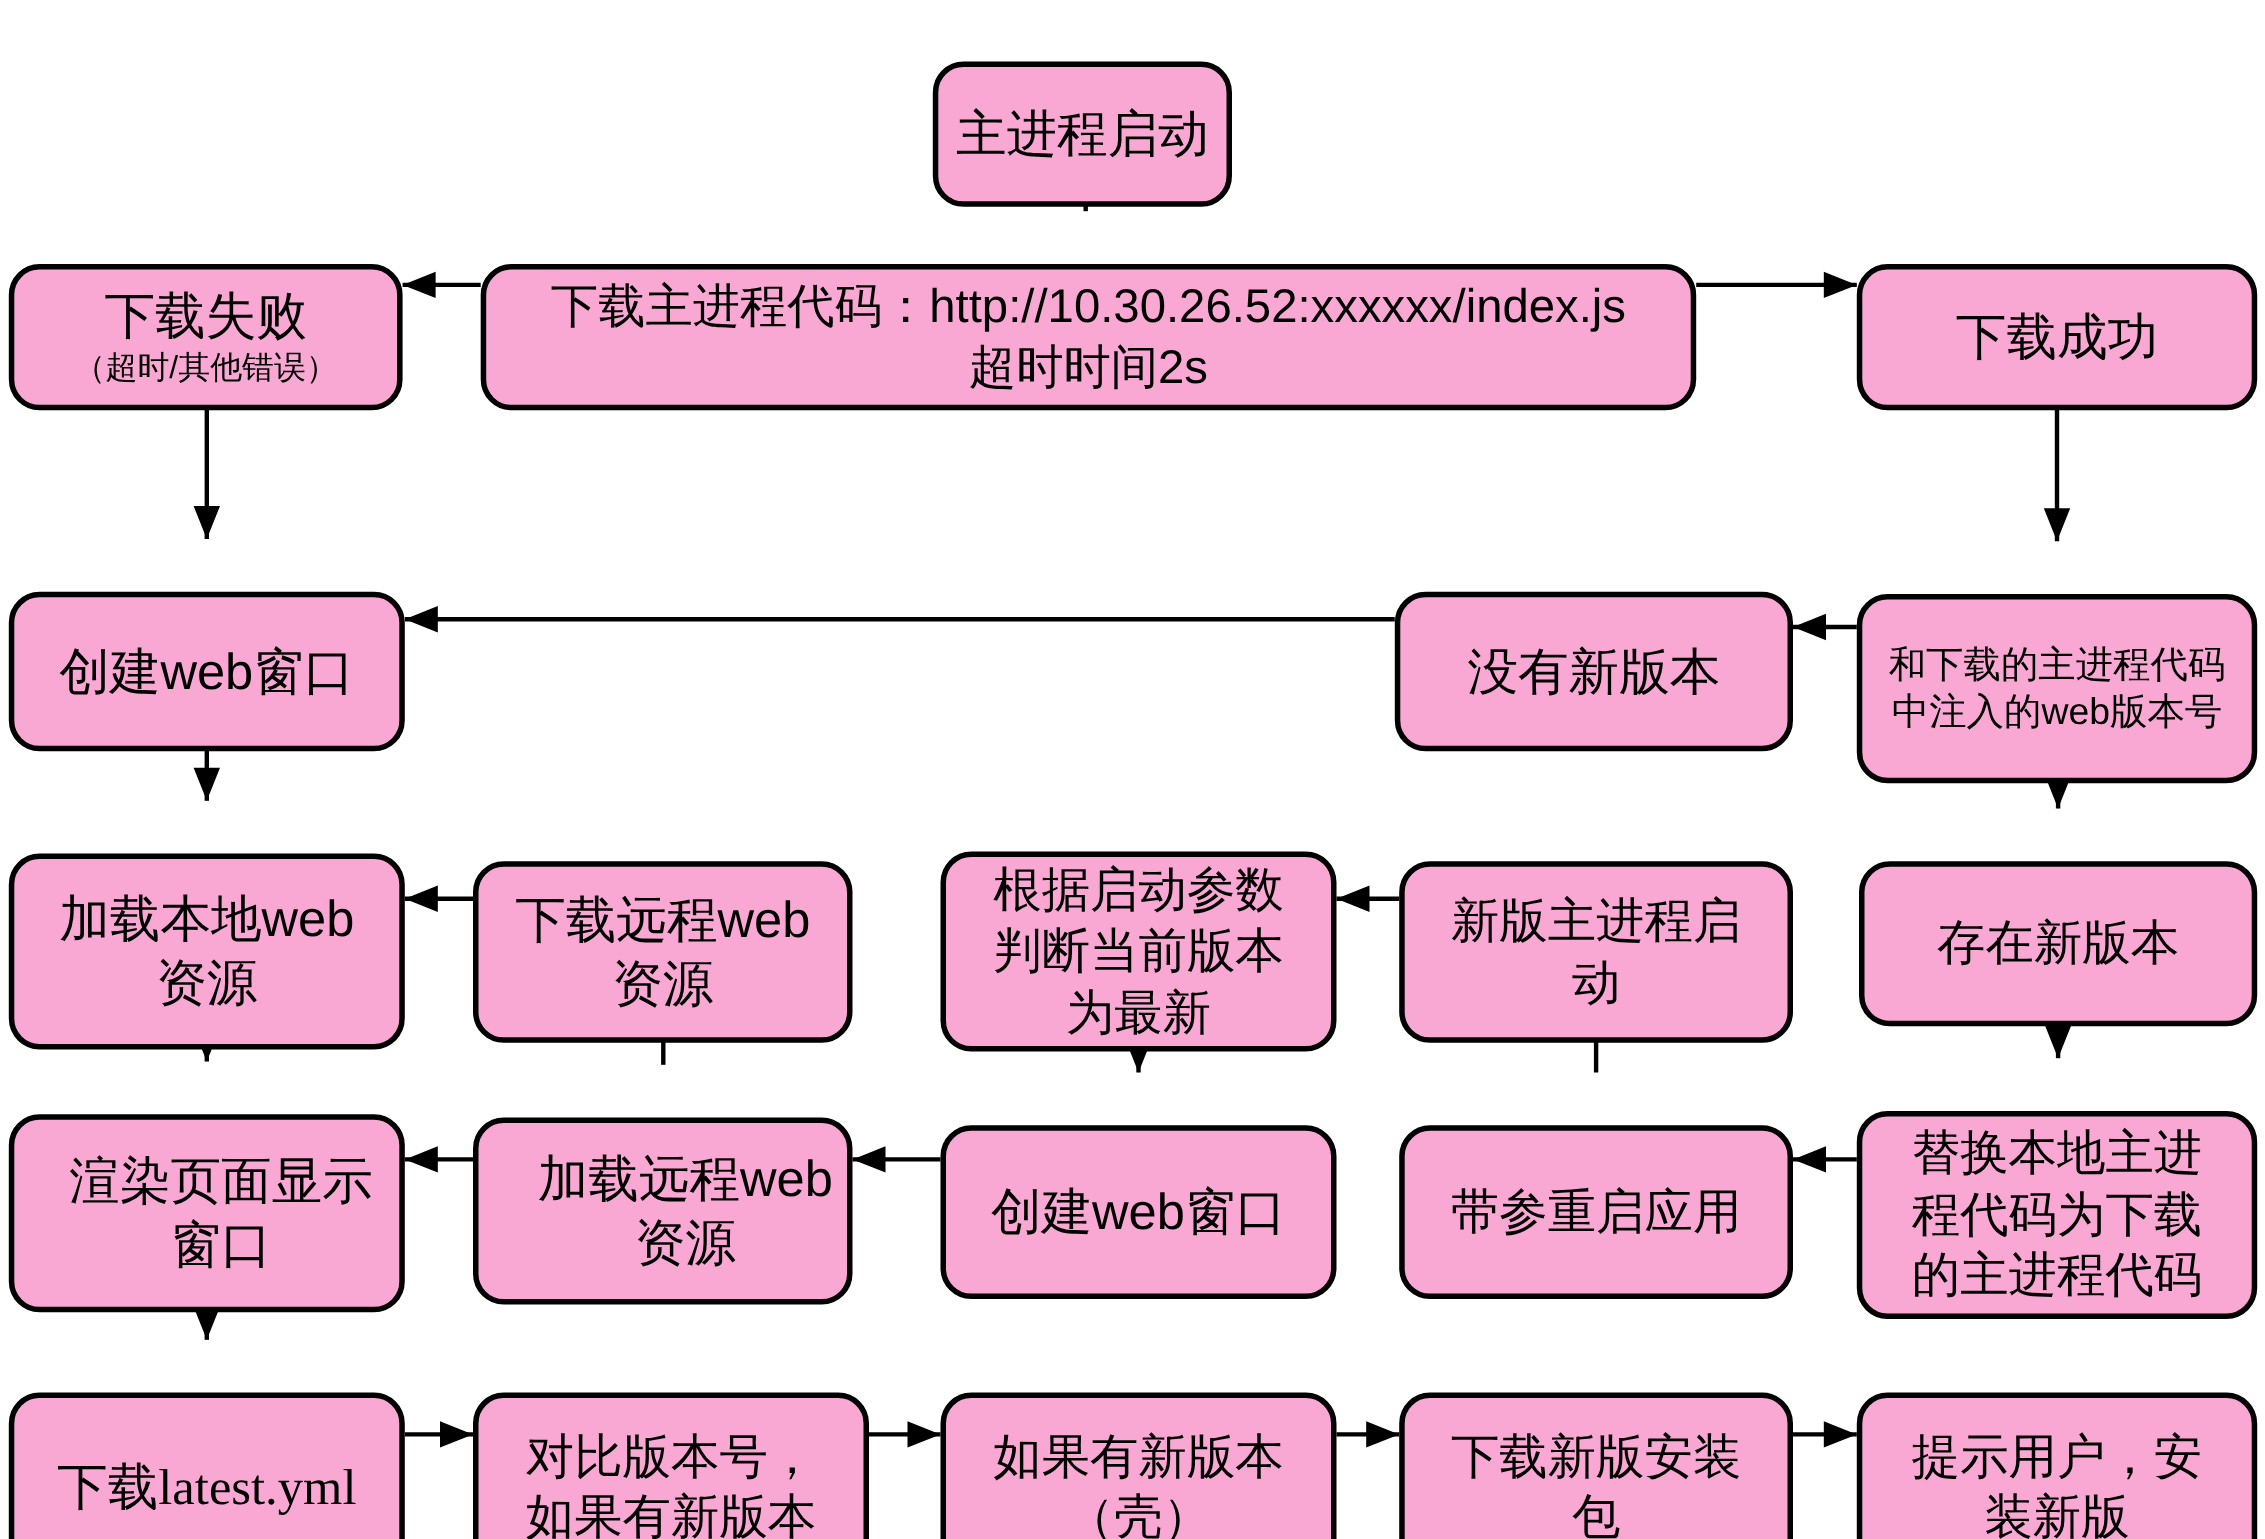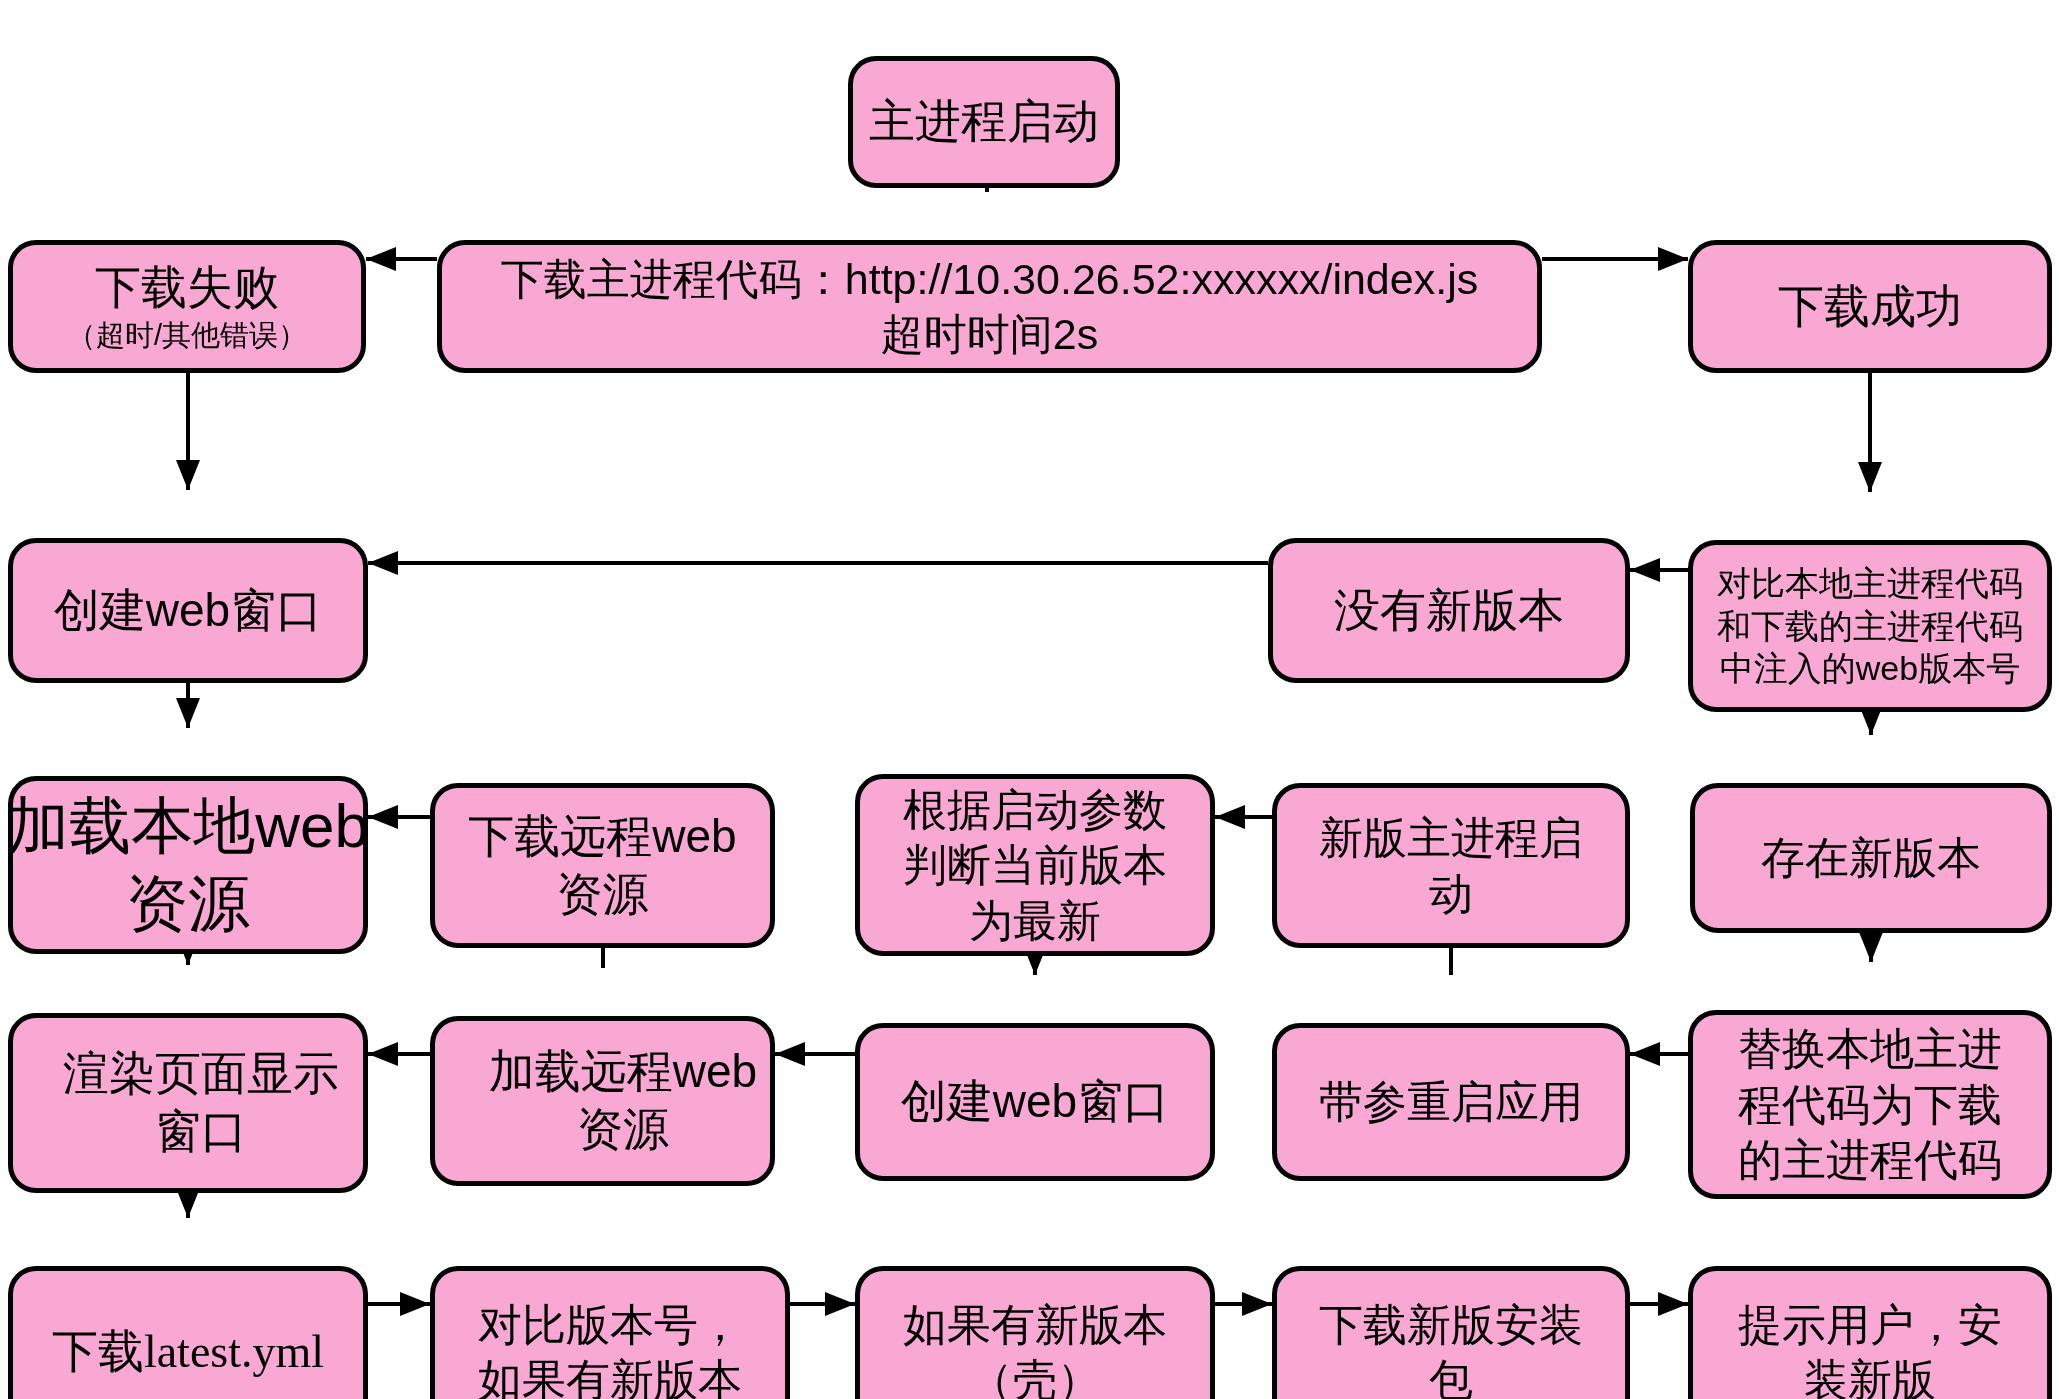--- a/index.html
+++ b/index.html
@@ -94,25 +94,24 @@
       <div class="node" style="left: 1688px; top: 192px; width: 364px; height: 133px; font-size: 46px;">
         <div class="line">下载成功</div>
       </div>
       <div class="node" style="left: 8px; top: 490px; width: 360px; height: 145px; font-size: 46px;">
         <div class="line">创建web窗口</div>
       </div>
       <div class="node" style="left: 1268px; top: 490px; width: 362px; height: 145px; font-size: 46px;">
         <div class="line">没有新版本</div>
       </div>
       <div class="node" style="left: 1688px; top: 492px; width: 364px; height: 172px; font-size: 34px;">
-        <div class="line">对比本地主进程代码</div>
         <div class="line">和下载的主进程代码</div>
         <div class="line">中注入的web版本号</div>
       </div>
-      <div class="node" style="left: 8px; top: 728px; width: 360px; height: 178px; font-size: 62px;">
+      <div class="node" style="left: 8px; top: 728px; width: 360px; height: 178px; font-size: 46px;">
         <div class="line">加载本地web</div>
         <div class="line">资源</div>
       </div>
       <div class="node" style="left: 430px; top: 735px; width: 345px; height: 165px; font-size: 46px;">
         <div class="line">下载远程web</div>
         <div class="line">资源</div>
       </div>
       <div class="node" style="left: 855px; top: 726px; width: 360px; height: 182px; font-size: 44px;">
         <div class="line">根据启动参数</div>
         <div class="line">判断当前版本</div>

